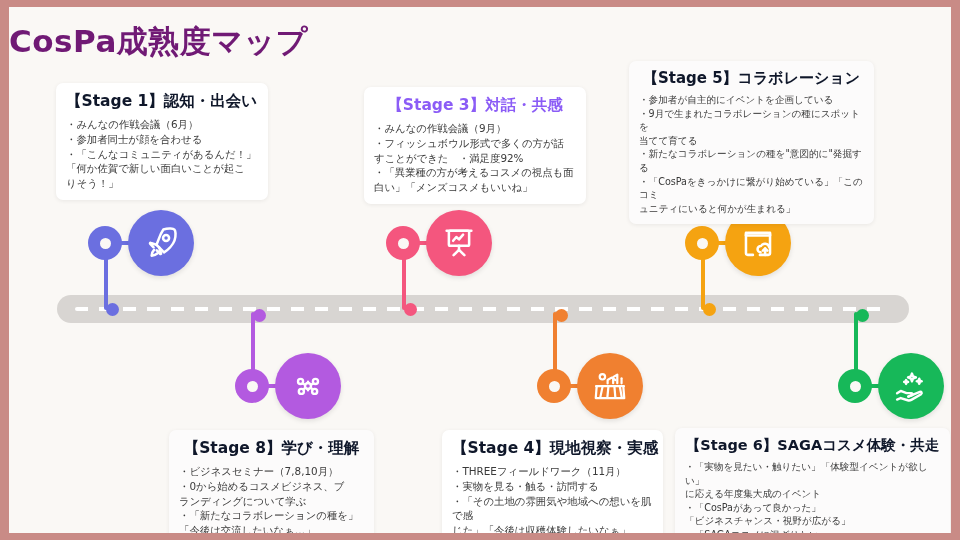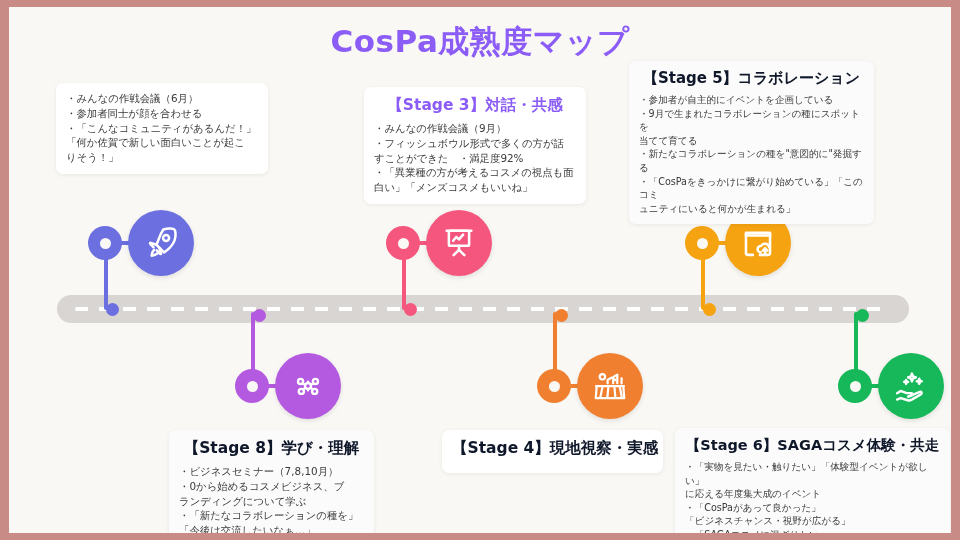--- a/index.html
+++ b/index.html
@@ -19,24 +19,24 @@
     position: relative;
     width: 100%; height: 100%;
     background: #faf8f5;
     overflow: hidden;
   }
 
   
   .title {
     position: absolute;
     top: 14px; left: 0; right: 0;
-    text-align: center;
+    text-align: left;
     font-size: 31px;
     font-weight: bold;
-    color: #8b5cf6;
+    color: #701a75;
     letter-spacing: 0.5px;
   }
 
   
   .road {
     position: absolute;
     left: 48px; right: 42px;
     top: 288px; height: 28px;
     background: #d8d5d2;
     border-radius: 16px;
@@ -143,20 +143,21 @@
             <circle cx="15.2" cy="8.8" r="1.9"></circle>
             <path d="M9.1 13.1 5.6 12c-.5-.2-.7.3-.4.6l2.1 2.1"></path>
             <path d="M10.9 14.9l1.1 3.5c.2.5-.3.7-.6.4l-2.1-2.1"></path>
             <path d="M7.6 16.4c-1.2 1.2-1.5 3.6-1.5 3.6s2.4-.3 3.6-1.5"></path>
           </svg>
         </span>
       </div>
     </div>
 
     <div class="card" style="left:47px; top:76px; width:212px;">
+      <div class="card-title">【Stage 1】認知・出会い</div>
       <div class="card-body">
         <p>・みんなの作戦会議（6月）</p>
         <p>・参加者同士が顔を合わせる</p>
         <p>・「こんなコミュニティがあるんだ！」</p>
         <p>「何か佐賀で新しい面白いことが起こ</p>
         <p>りそう！」</p>
       </div>
     </div>
 
     <div class="stage">
@@ -233,20 +234,26 @@
             <path d="M3.2 12.1h17.6"></path>
             <path d="M3.6 12.1l-.6 7.6h18l-.6-7.6"></path>
             <path d="M7.3 12.4l-1.5 7.1M11 12.4l-.7 7.1M14.8 12.4l.6 7.1M18.2 12.4l1.3 7.1"></path>
           </svg>
         </span>
       </div>
     </div>
 
     <div class="card" style="left:433px; top:423px; width:221px;">
       <div class="card-title">【Stage 4】現地視察・実感</div>
+      <div class="card-body">
+        <p>・THREEフィールドワーク（11月）</p>
+        <p>・実物を見る・触る・訪問する</p>
+        <p>・「その土地の雰囲気や地域への想いを肌で感</p>
+        <p>じた」「今後は収穫体験したいなぁ」</p>
+      </div>
     </div>
 
     <div class="stage">
       <div class="road-dot" style="left:698px; top:296px; background:#f5a311;"></div>
       <div class="stem" style="left:691.5px; top:243px; height:60px; background:#f5a311;"></div>
       <div class="hub" style="left:676px; top:219px; background:#f5a311;"></div>
       <div class="arm" style="left:707px; top:234px; width:22px; background:#f5a311;"></div>
       <div class="badge" style="left:716px; top:203px; background:#f5a311;">
         <span>
           <svg viewBox="0 0 24 24" fill="none" stroke="#ffffff" stroke-width="1.6" stroke-linecap="round" stroke-linejoin="round">

